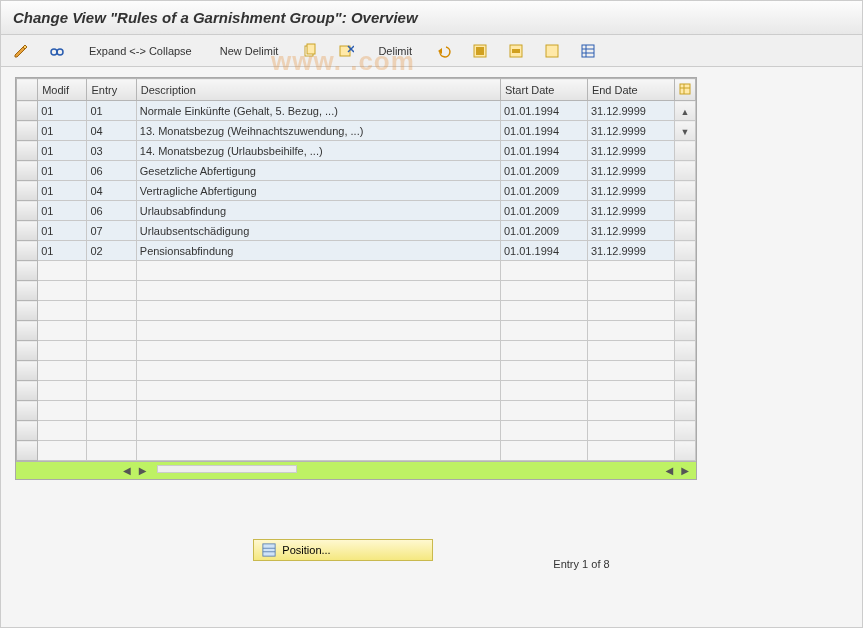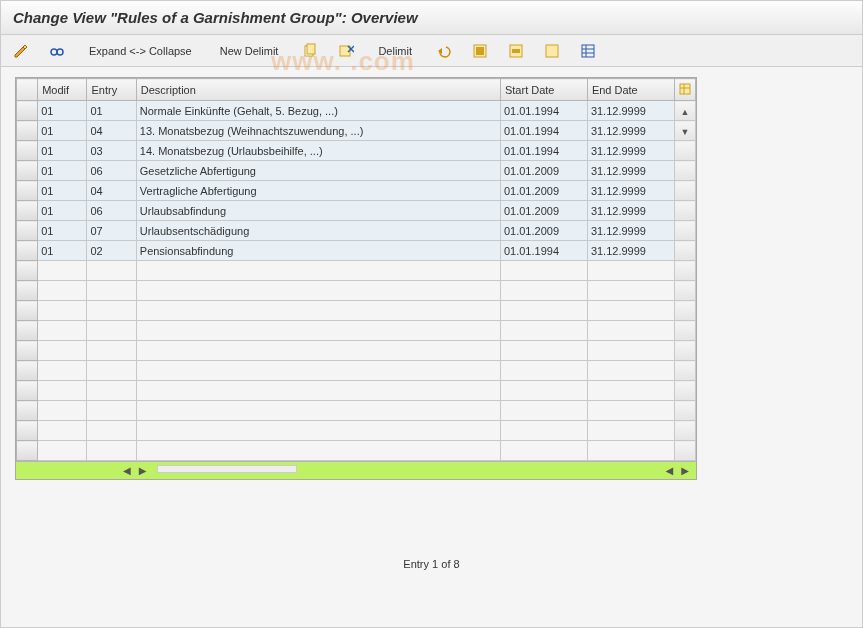--- a/index.html
+++ b/index.html
@@ -309,16 +309,24 @@
           <span class="track" style="width:140px;"></span>
         </span>
         <span style="display:flex;gap:2px;">
           <span class="arrow">◀</span>
           <span class="arrow">▶</span>
         </span>
       </div>
     </div>
 
     <div class="footer">
+      <span class="pos-btn">
+        <svg viewBox="0 0 16 16">
+            <rect x="1" y="1" width="14" height="14" fill="#cfe3f7" stroke="#5a7fb0"></rect>
+            <line x1="1" y1="6" x2="15" y2="6" stroke="#5a7fb0"></line>
+            <line x1="1" y1="10" x2="15" y2="10" stroke="#5a7fb0"></line>
+          </svg>
+        <span>Position...</span>
+      </span>
       <span class="entry-text">Entry 1 of 8</span>
     </div>
   </div>
 </div>
 
 </body></html>

